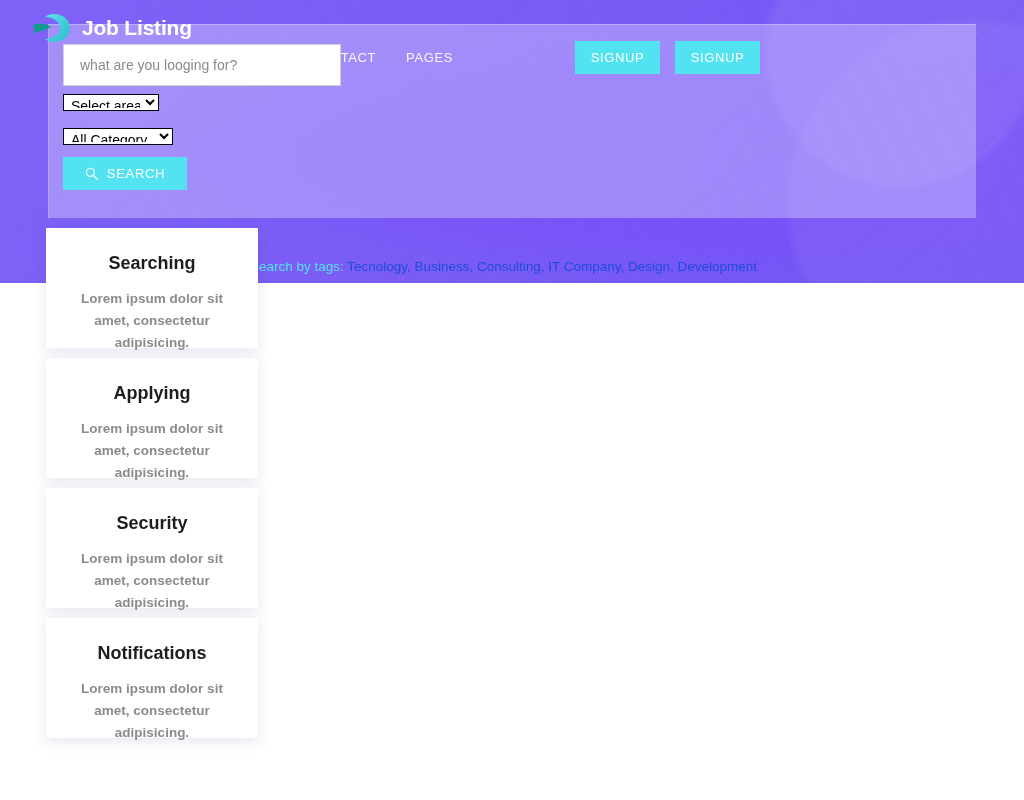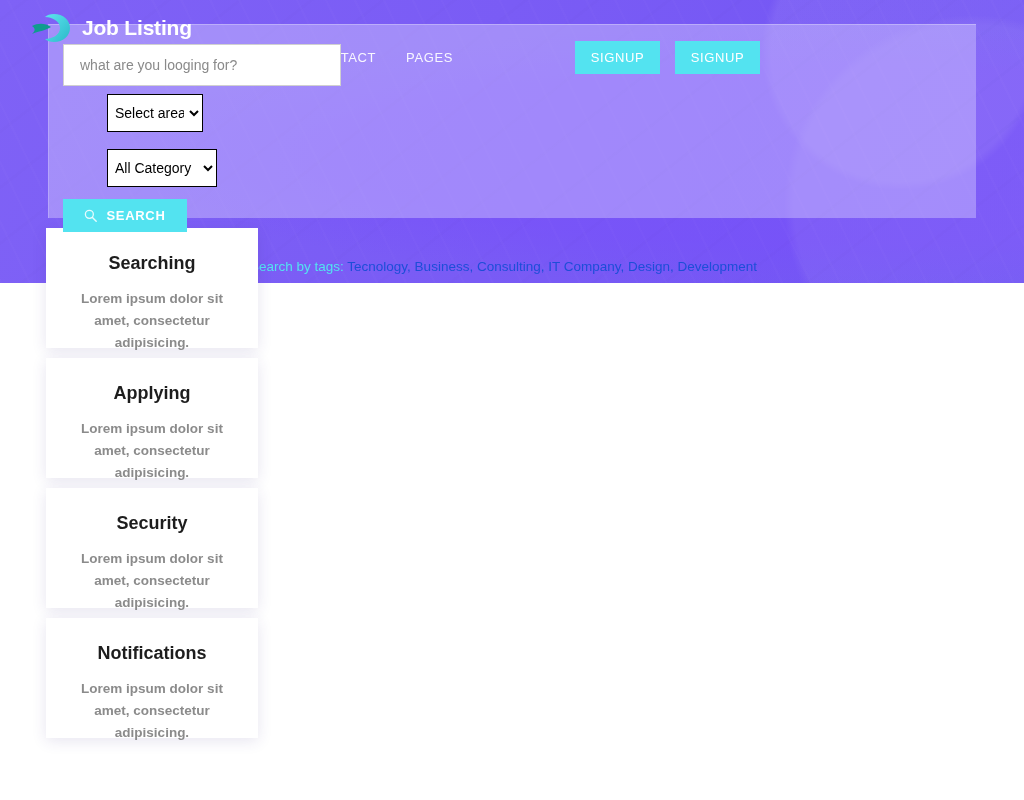--- a/index.html
+++ b/index.html
@@ -118,39 +118,37 @@
 
   .native-select {
     display: block;
     margin-top: 8px;
     font-family: inherit;
     font-size: 14px;
     color: #000;
     background: #ffffff;
     border: 1px solid #000;
     padding: 2px 2px 2px 3px;
-    height: 38px;
+    height: 17px;
     line-height: 17px;
-    margin-left: 44px;
   }
   #sel-area { width: 96px; }
   #sel-cat  { width: 110px; margin-top: 17px; }
 
   .search-btn {
     display: inline-flex; align-items: center; justify-content: center;
     gap: 9px;
     margin-top: 12px;
     width: 124px; height: 33px;
     background: #53e3f0;
     color: #ffffff;
     font-size: 13px;
     letter-spacing: 0.7px;
     border: 0; cursor: pointer;
     font-family: inherit;
-    font-weight: bold;
   }
   .mag-icon { width: 13px; height: 13px; display: block; }
 
   
   .tags {
     position: absolute;
     left: 250px; top: 259px;
     font-size: 13.5px;
     white-space: nowrap;
     z-index: 15;

